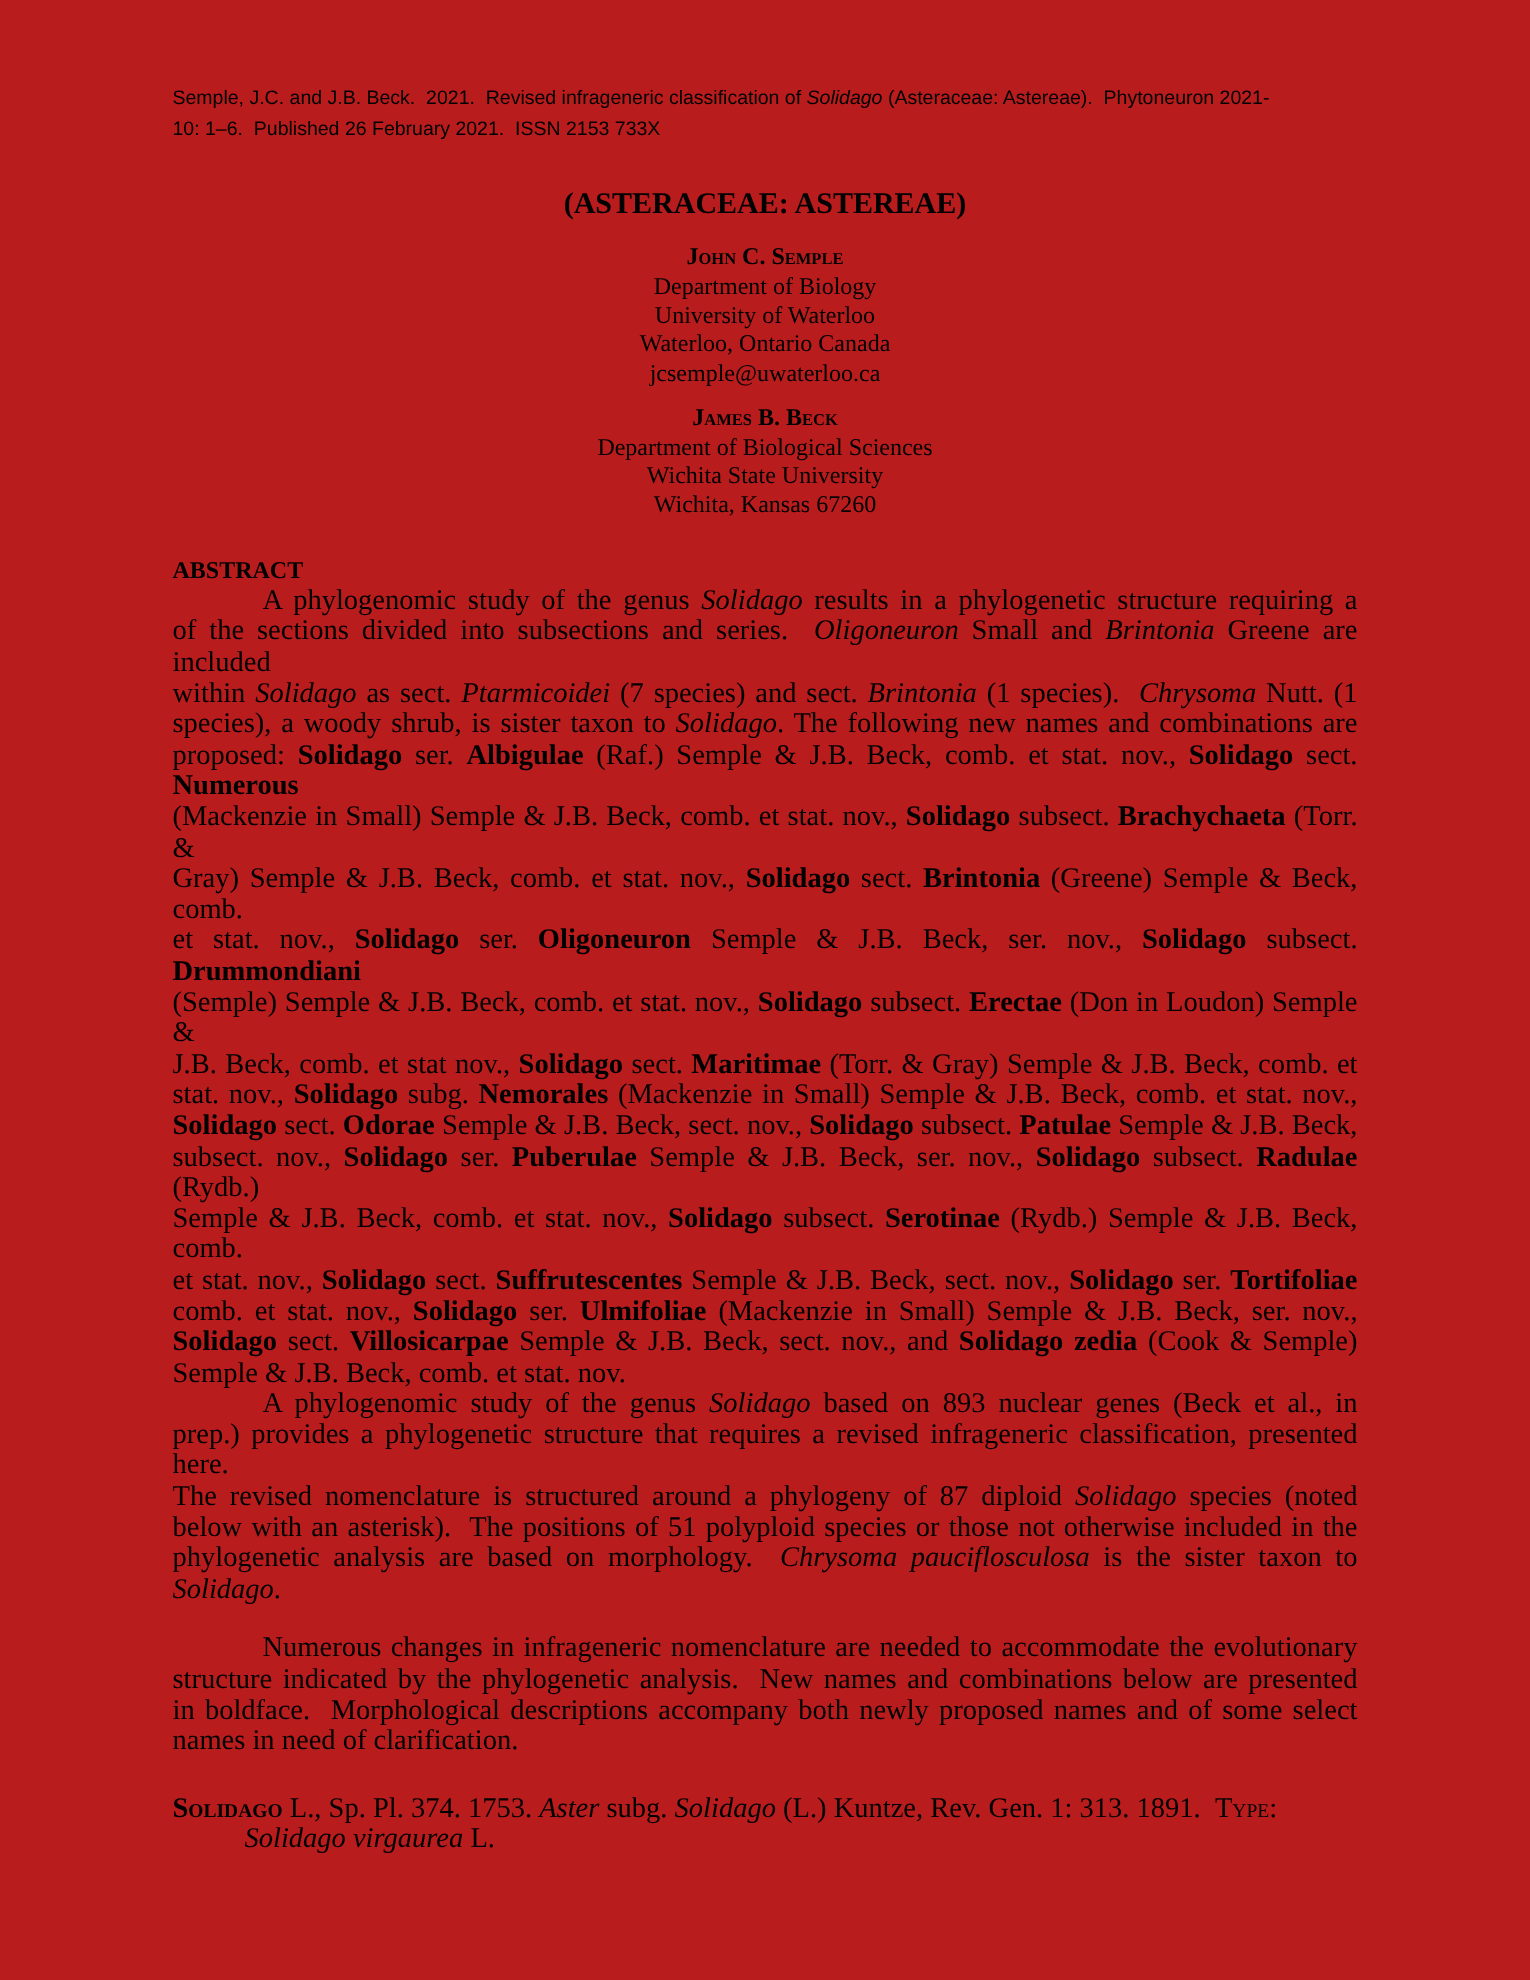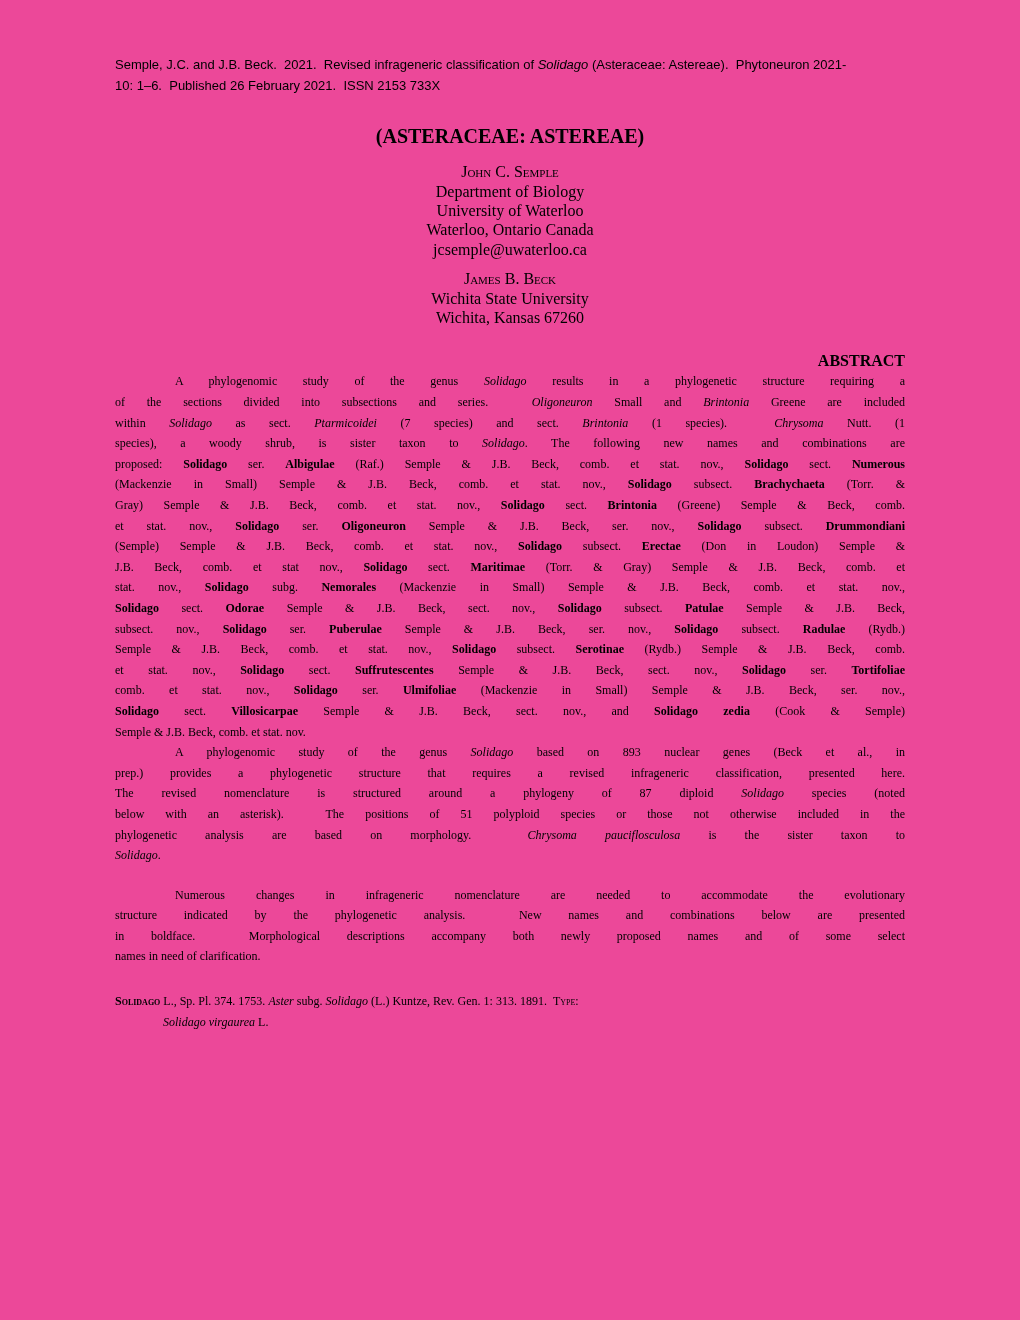--- a/index.html
+++ b/index.html
@@ -25,51 +25,51 @@
   .title {
     margin-top: 29px;
     text-align: center;
     font-size: 20px;
     line-height: 22px;
   }
 
   .author { text-align: center; font-size: 16px; line-height: 19.4px; }
   .author-1 { margin-top: 15px; }
   .author-2 { margin-top: 10px; }
-  .author-name { font-weight: normal; font-variant: small-caps; }
+  .author-name { font-weight: bold; font-variant: small-caps; }
 
   .abs-heading {
     margin-top: 24px;
-    text-align: right;
+    text-align: left;
     font-weight: bold;
     font-size: 16px;
     line-height: 20px;
   }
 
-  .para { font-size: 12px; line-height: 20.6px; }
+  .para { font-size: 19px; line-height: 20.6px; }
   .p1 { }
   .p2 { margin-top: 19px; font-family: Liberation Serif, serif; }
   .entry { margin-top: 24px; }
 
   .line { min-height: 20.6px; }
   .line.just { text-align: justify; text-align-last: justify; }
   .line.indent { text-indent: 60px; }
   .line.hang { padding-left: 48px; }
 
   .s-r { }
   .s-i { font-style: italic; }
   .s-b { font-weight: bold; }
   .s-bi { font-weight: bold; font-style: italic; }
   .s-sc { font-variant: small-caps; }
   .s-bsc { font-weight: bold; font-variant: small-caps; }
 </style>
 </head>
 <body>
 
-<div class="page" style="background: #ec4899; color: rgb(0, 0, 0);">
+<div class="page" style="background: #b91c1c; color: rgb(0, 0, 0);">
   <div class="content">
 
     <div class="citation">
         <div class="line"><span class="s-r">Semple, J.C. and J.B. Beck.&nbsp; 2021.&nbsp; Revised infrageneric classification of </span><span class="s-i">Solidago</span><span class="s-r"> (Asteraceae: Astereae).&nbsp; Phytoneuron 2021-</span></div>
         <div class="line"><span class="s-r">10: 1–6.&nbsp; Published 26 February 2021.&nbsp; ISSN 2153 733X</span></div>
       </div>
 
     <div class="title">
         <div class="line"><span class="s-b">(ASTERACEAE: ASTEREAE)</span></div>
       </div>
@@ -80,20 +80,21 @@
           <div>Department of Biology</div>
           <div>University of Waterloo</div>
           <div>Waterloo, Ontario Canada</div>
           <div>jcsemple@uwaterloo.ca</div>
         </div>
     </div>
 
     <div class="author author-2">
       <div class="author-name">James B. Beck</div>
       <div>
+          <div>Department of Biological Sciences</div>
           <div>Wichita State University</div>
           <div>Wichita, Kansas 67260</div>
         </div>
     </div>
 
     <div class="abs-heading">ABSTRACT</div>
 
     <div class="para abstract">
         <div class="line just indent"><span class="s-r">A phylogenomic study of the genus </span><span class="s-i">Solidago</span><span class="s-r"> results in a phylogenetic structure requiring a</span></div>
         <div class="line just"><span class="s-r">of the sections divided into subsections and series.&nbsp; </span><span class="s-i">Oligoneuron</span><span class="s-r"> Small and </span><span class="s-i">Brintonia</span><span class="s-r"> Greene are included</span></div>

